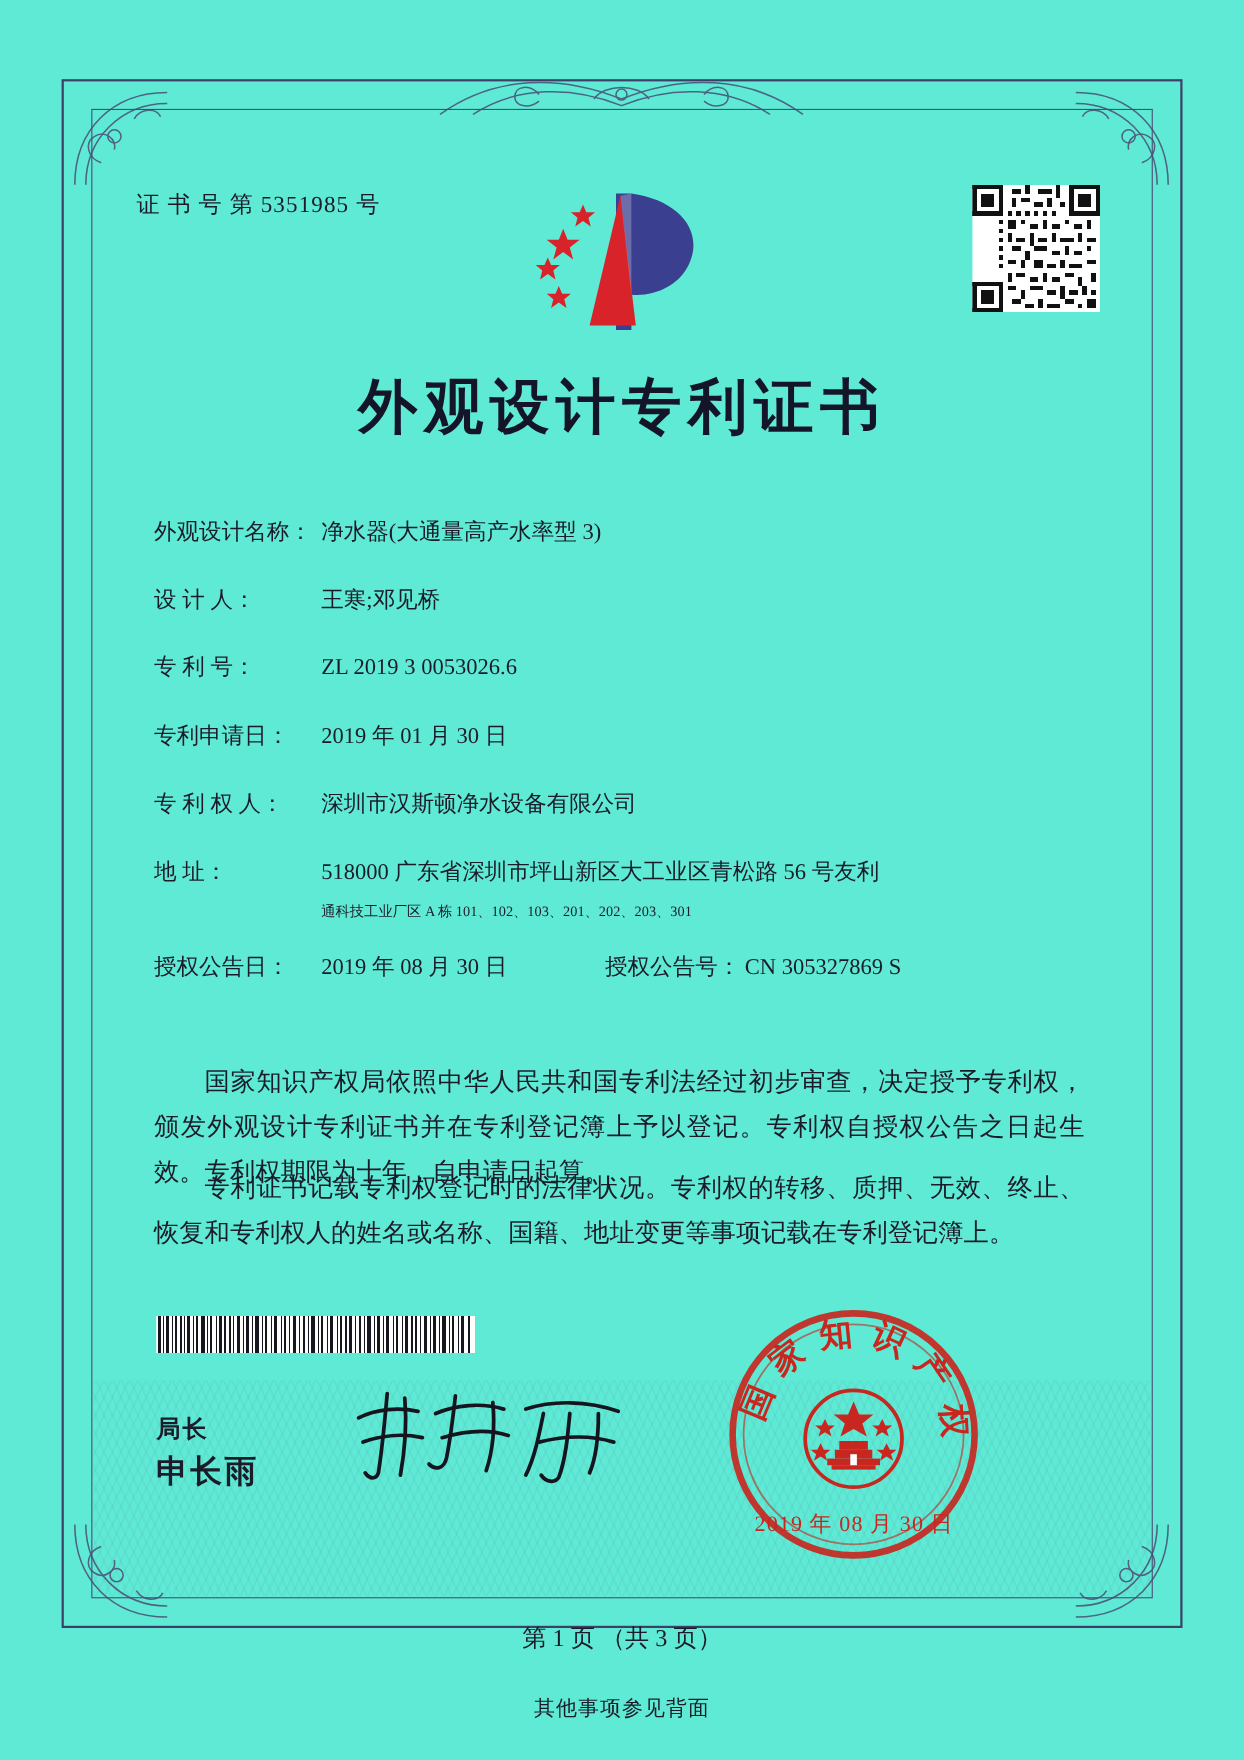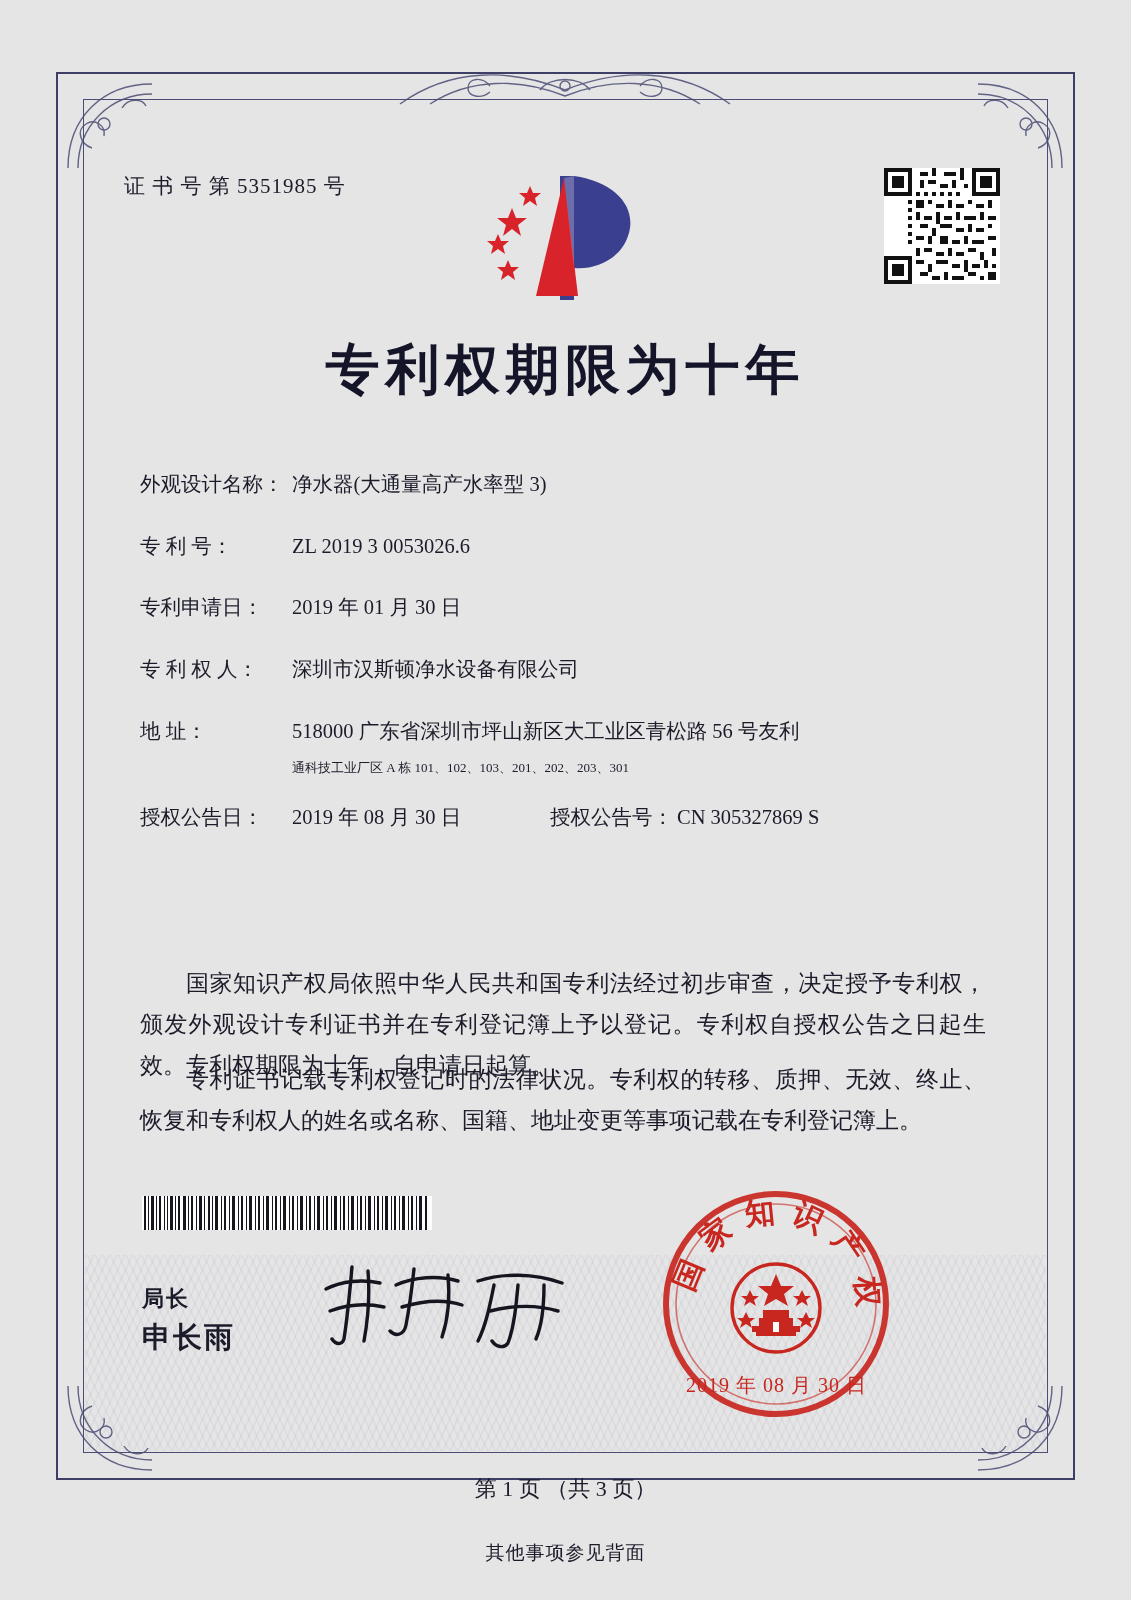--- a/index.html
+++ b/index.html
@@ -15,21 +15,21 @@
     color: #1b1b2a;
     position: relative;
     overflow: hidden;
   }
 
   .page {
     position: absolute;
     left: 0; top: 0;
     width: 1131px;
     height: 1600px;
-    background: #e5e5e5;
+    background: #5eead4;
   }
 
   
   .border-outer {
     position: absolute;
     left: 56px; top: 72px;
     width: 1019px;
     height: 1408px;
     border: 2px solid #3d3f66;
     box-sizing: border-box;
@@ -408,29 +408,33 @@
           <rect x="12" y="27" width="2" height="1"></rect>
         <rect x="15" y="26" width="1" height="2"></rect>
           <rect x="17" y="27" width="3" height="1"></rect>
         <rect x="21" y="26" width="2" height="1"></rect>
           <rect x="24" y="27" width="1" height="1"></rect>
         <rect x="26" y="26" width="2" height="2"></rect>
       </g>
     </svg>
   </div>
 
-  <div class="title">专利权期限为十年</div>
+  <div class="title">外观设计专利证书</div>
 
   <div class="fields">
 
     <div class="row">
       <div class="lab">外观设计名称：</div>
       <div class="val">净水器(大通量高产水率型 3)</div>
     </div>
 
+    <div class="row">
+      <div class="lab">设  计  人：</div>
+      <div class="val">王寒;邓见桥</div>
+    </div>
 
     <div class="row">
       <div class="lab">专  利  号：</div>
       <div class="val">ZL 2019 3 0053026.6</div>
     </div>
 
     <div class="row">
       <div class="lab">专利申请日：</div>
       <div class="val">2019 年 01 月 30 日</div>
     </div>

